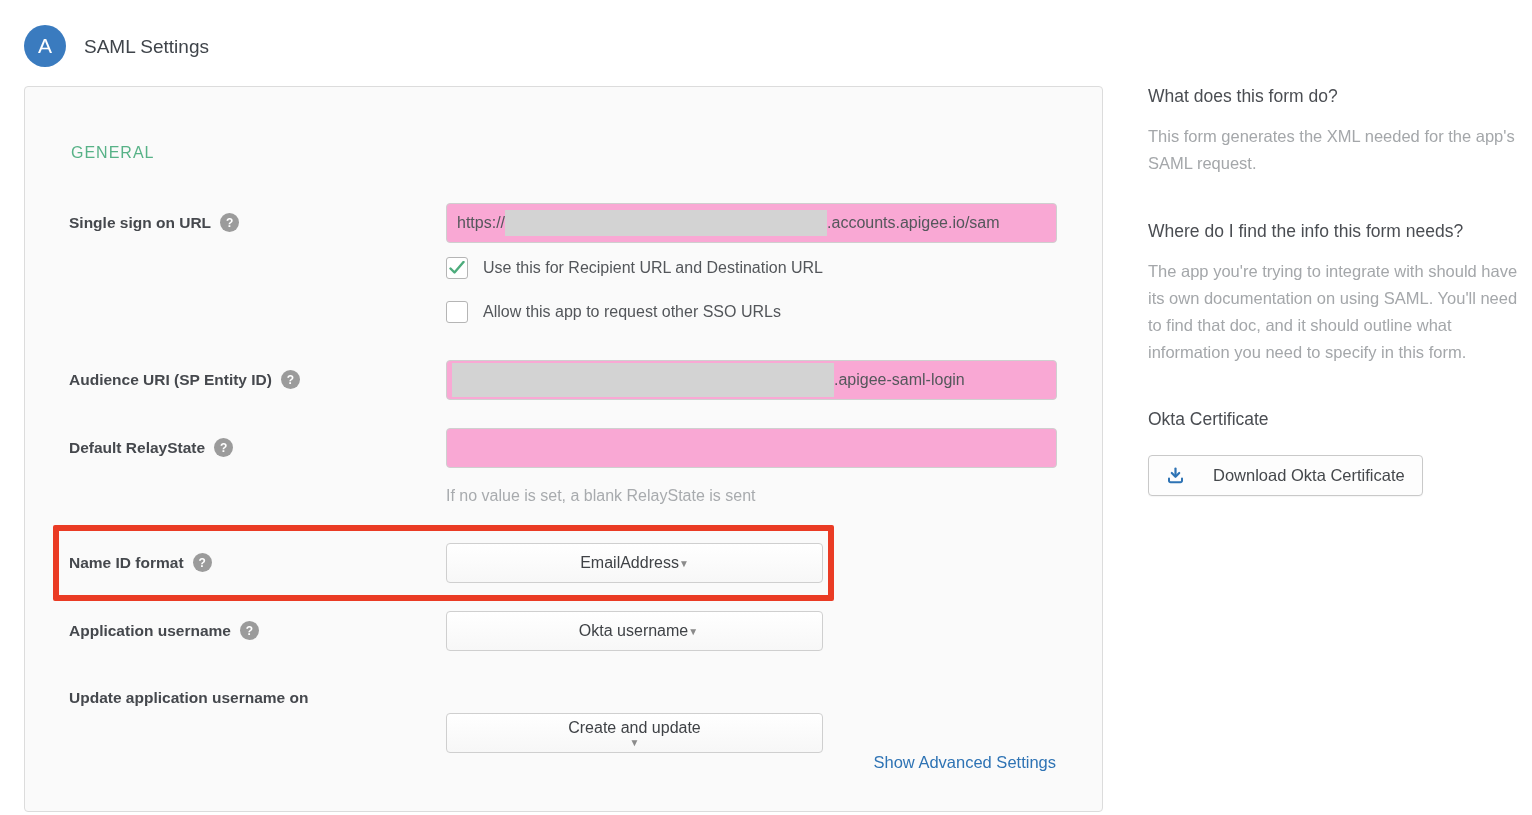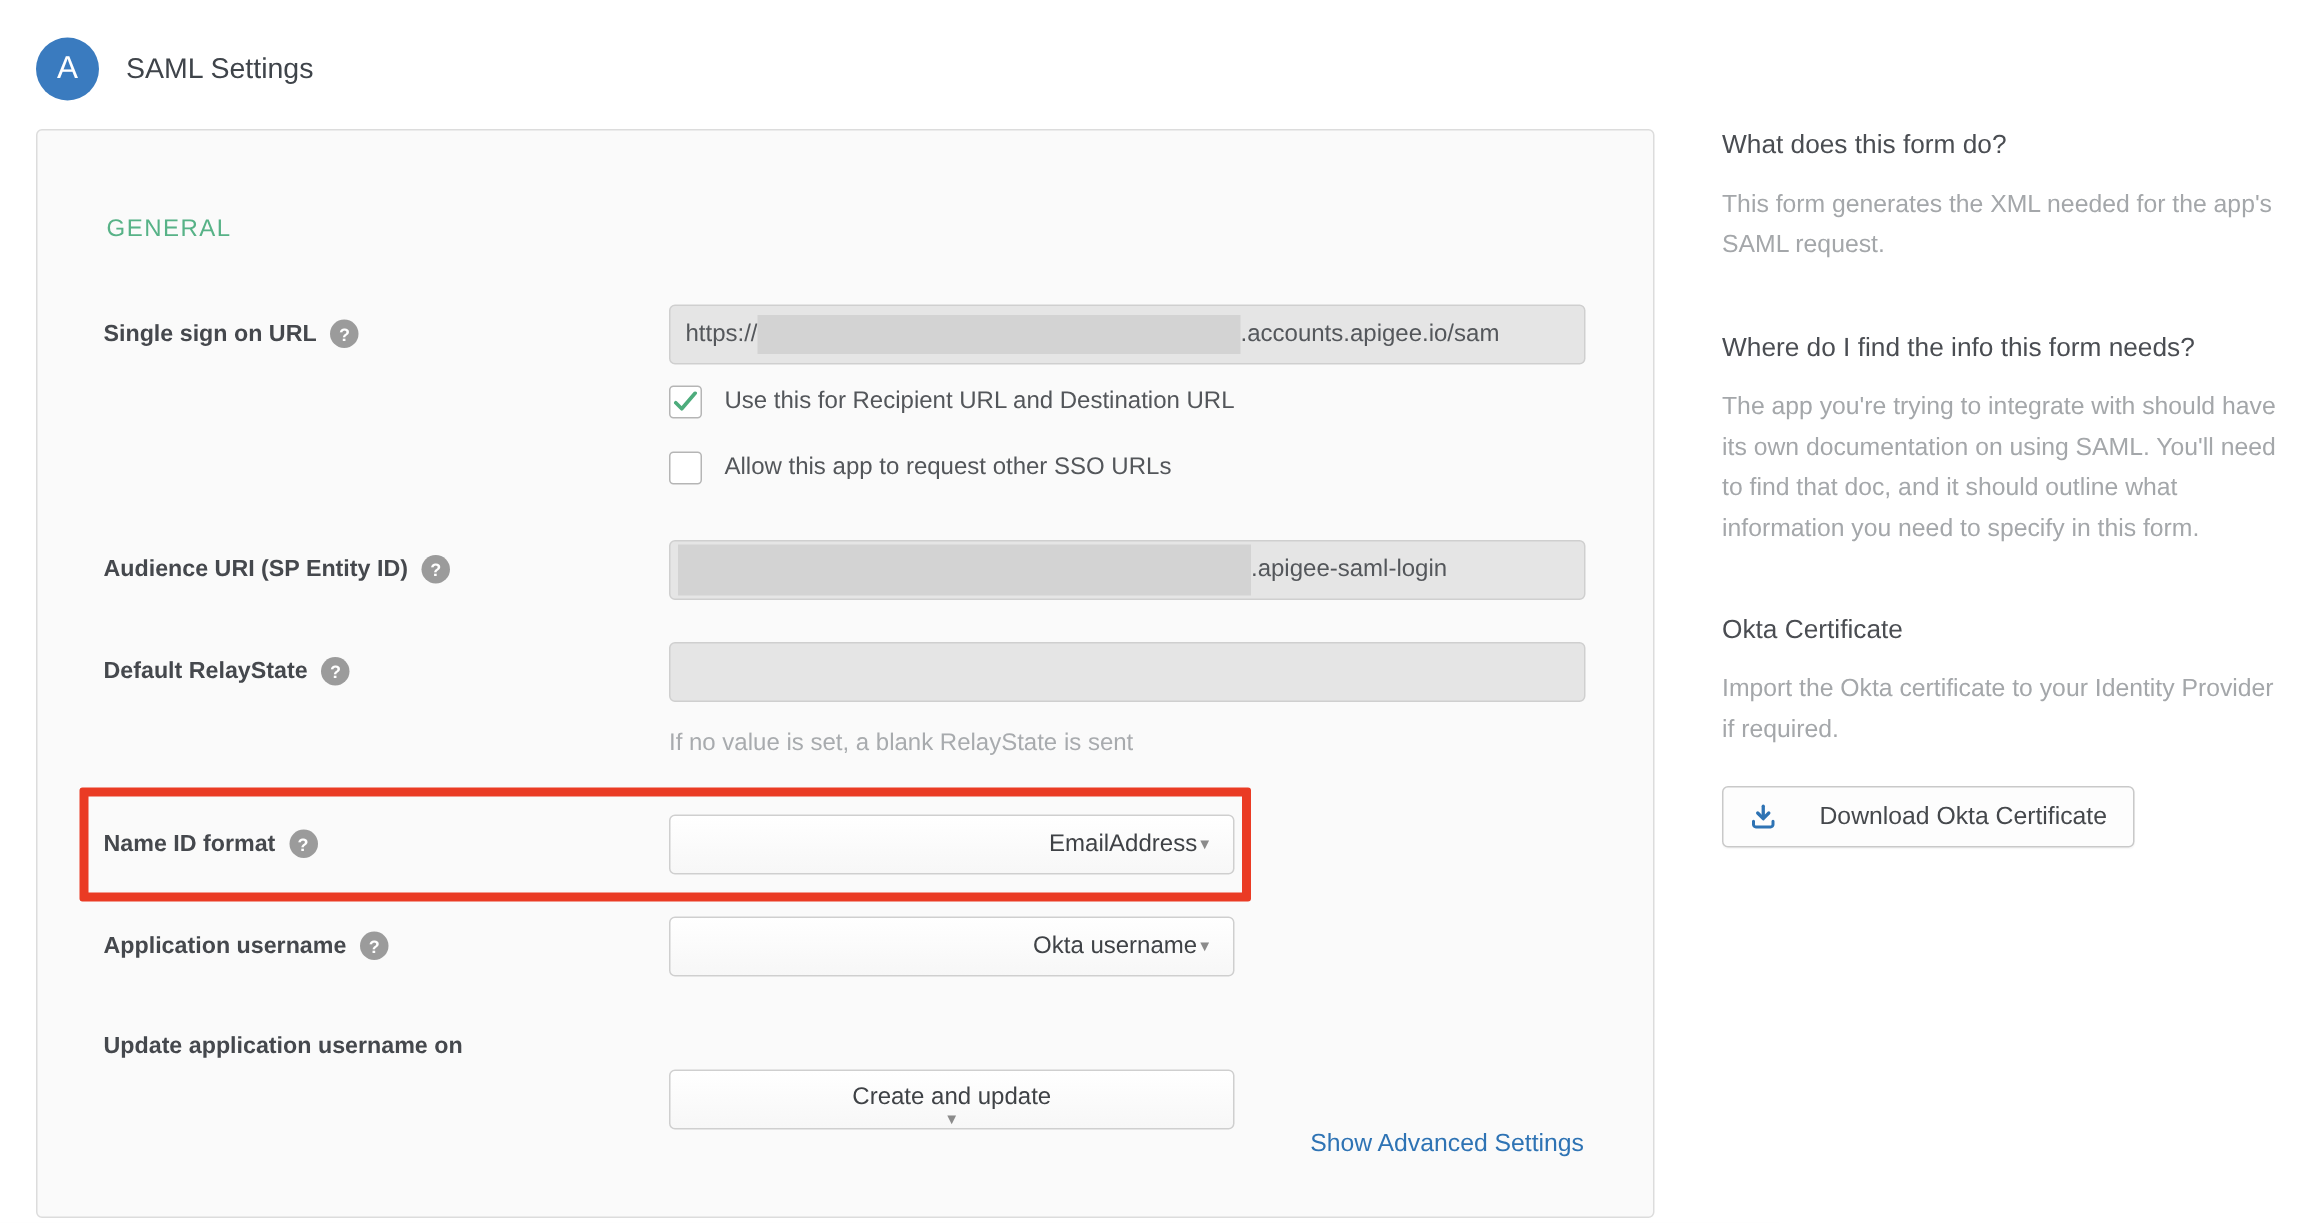--- a/index.html
+++ b/index.html
@@ -19,41 +19,41 @@
     background: #fafafa; border: 1px solid #dcdcdc; border-radius: 4px; }
   .section-title { position: absolute; left: 46px; top: 57px; font-size: 16px;
     color: #57b287; letter-spacing: 1px; }
 
   .f-label { position: absolute; left: 44px; font-size: 15.5px; font-weight: 700;
     color: #45484d; display: flex; align-items: center; gap: 9px; white-space: nowrap; }
   .help { width: 19px; height: 19px; border-radius: 50%; background: #9b9b9b; color: #fff;
     font-size: 12px; font-weight: 700; display: inline-flex; align-items: center;
     justify-content: center; flex: 0 0 auto; cursor: pointer; }
 
-  .tinput { position: absolute; left: 421px; width: 611px; height: 40px; background: #e5e5e5;
+  .tinput { position: absolute; left: 421px; width: 611px; height: 40px; background: #f9a8d4;
     border: 1px solid #cfcfcf; border-radius: 4px; display: flex; align-items: center;
     padding: 0 10px; font-size: 16px; color: #54575b; white-space: nowrap; overflow: hidden; }
   .redact { display: inline-block; background: #d3d3d3; flex: 0 0 auto; }
   .redact.r1 { width: 322px; height: 26px; }
   .redact.r2 { width: 382px; height: 34px; margin-left: -5px; }
 
   .cbrow { position: absolute; left: 421px; display: flex; align-items: center; gap: 15px; justify-content: flex-end; }
   .cbox { width: 22px; height: 22px; background: #fff; border: 1px solid #b5b5b5;
     border-radius: 3px; display: flex; align-items: center; justify-content: center;
     cursor: pointer; flex: 0 0 auto; }
   .cblabel { font-size: 16px; color: #53565a; white-space: nowrap; }
 
   .hint { position: absolute; left: 421px; top: 400px; font-size: 16px; color: #a8abae; }
 
   .hl-red { position: absolute; left: 28px; top: 438px; width: 781px; height: 76px;
     border: 6px solid #ea3b24; border-radius: 2px; pointer-events: none; }
 
   .dropdown { position: absolute; left: 421px; width: 377px; height: 40px;
     background: linear-gradient(#ffffff, #f7f7f7); border: 1px solid #cfcfcf;
-    border-radius: 4px; display: flex; align-items: center; justify-content: flex-end;
+    border-radius: 4px; display: flex; align-items: center; justify-content: center;
     padding: 0 14px; font-size: 16px; color: #3f4246; cursor: pointer; }
   .dd-arrow { font-size: 10px; color: #8b8b8b; }
 
   .adv-link { position: absolute; right: 46px; top: 666px; font-size: 16.5px;
     color: #2e73b4; cursor: pointer; text-decoration: none; }
 
   
   .sidebar { position: absolute; left: 1148px; top: 84px; width: 374px; }
   .sb-heading { font-size: 17.5px; font-weight: 500; color: #4a4d52; line-height: 24px; }
   .sb-body { margin-top: 15px; font-size: 16.5px; color: #a4a7aa; line-height: 27px; }
@@ -156,21 +156,20 @@
     <div>
       <div class="sb-heading">What does this form do?</div>
       <div class="sb-body">This form generates the XML needed for the app's SAML request.</div>
     </div>
     <div class="sb-sec2">
       <div class="sb-heading">Where do I find the info this form needs?</div>
       <div class="sb-body">The app you're trying to integrate with should have its own documentation on using SAML. You'll need to find that doc, and it should outline what information you need to specify in this form.</div>
     </div>
     <div class="sb-sec3">
       <div class="sb-heading">Okta Certificate</div>
-      <div class="sb-body">Import the Okta certificate to your Identity Provider if required.</div>
     </div>
     <button class="dl-btn">
       <span class="dl-icon">
         <svg width="19" height="19" viewBox="0 0 19 19">
           <path d="M9.5 2.5 V10" fill="none" stroke="#2e73b4" stroke-width="2.2" stroke-linecap="round"></path>
           <path d="M5.8 7 L9.5 10.8 L13.2 7" fill="none" stroke="#2e73b4" stroke-width="2.2" stroke-linecap="round" stroke-linejoin="round"></path>
           <path d="M3 12.5 v2.2 a1.6 1.6 0 0 0 1.6 1.6 h9.8 a1.6 1.6 0 0 0 1.6 -1.6 v-2.2" fill="none" stroke="#2e73b4" stroke-width="2" stroke-linecap="round"></path>
         </svg>
       </span>
       <span>Download Okta Certificate</span>

